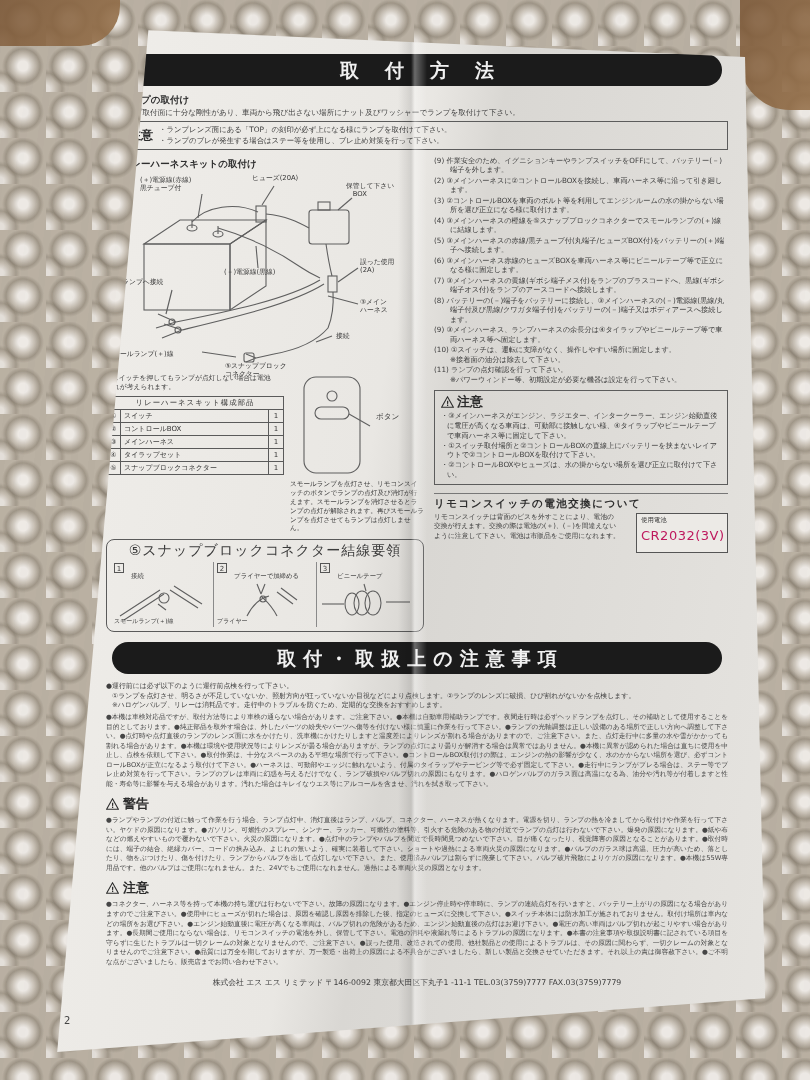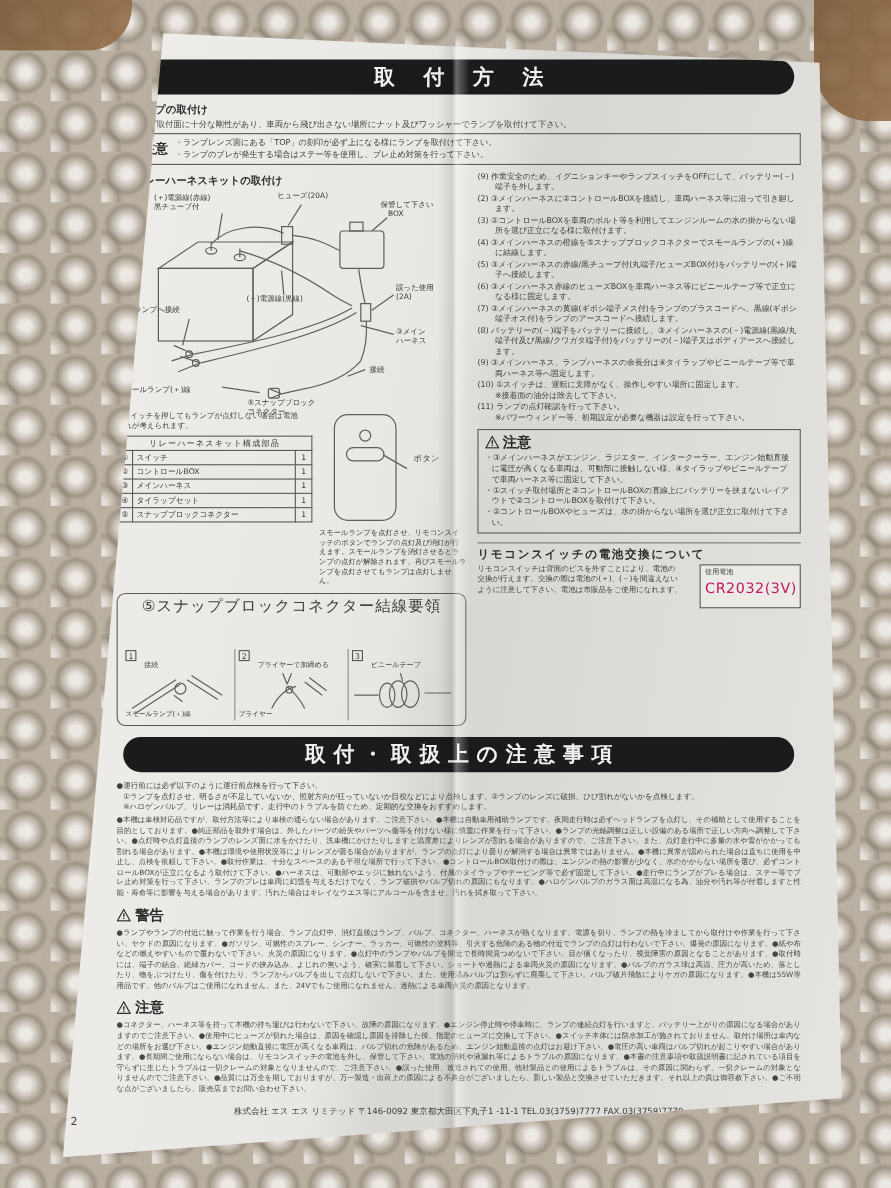--- a/index.html
+++ b/index.html
@@ -62,21 +62,21 @@
   .left-mid { display:flex; gap:6px; margin-top:4px; }
   .left-mid-l { width:178px; flex:none; }
   .remote-wrap { flex:1; position:relative; }
   .remote-fig { display:flex; align-items:flex-start; }
   .remote-desc { font-size:6.6px; line-height:1.35; margin-top:2px; }
   .btn-label { font-size:7.6px; margin-top:38px; margin-left:2px; }
 
   .snapblock { border:1px solid #5a5a5a; border-radius:8px; margin-top:6px; padding:2px 4px 4px 4px; }
   .snap-title { font-size:14px; font-weight:normal; text-align:center; letter-spacing:1px; }
   .snap-cells { display:flex; margin-top:2px; }
-  .snap-cell { flex:1; padding:1px 3px; position:relative;margin-top:28px; }
+  .snap-cell { flex:1; padding:1px 3px; position:relative; }
   .snap-cell + .snap-cell { border-left:1px solid #8a8a8a; }
   .snap-no { display:inline-block; border:1px solid #555; width:10px; height:10px; font-size:7px;
     text-align:center; line-height:10px; vertical-align:top; }
   .snap-lab { font-size:6.4px; display:inline-block; margin-left:2px; }
   .snap-sub { font-size:6px; position:absolute; bottom:1px; left:3px; }
 
   .steps { font-size:7.2px; line-height:1.32; }
   .step { text-indent:-16px; padding-left:16px; margin-bottom:1px; }
 
   .cautionbox2 { border:1px solid #5c5c5c; padding:2px 6px 4px 6px; margin-top:6px; }

